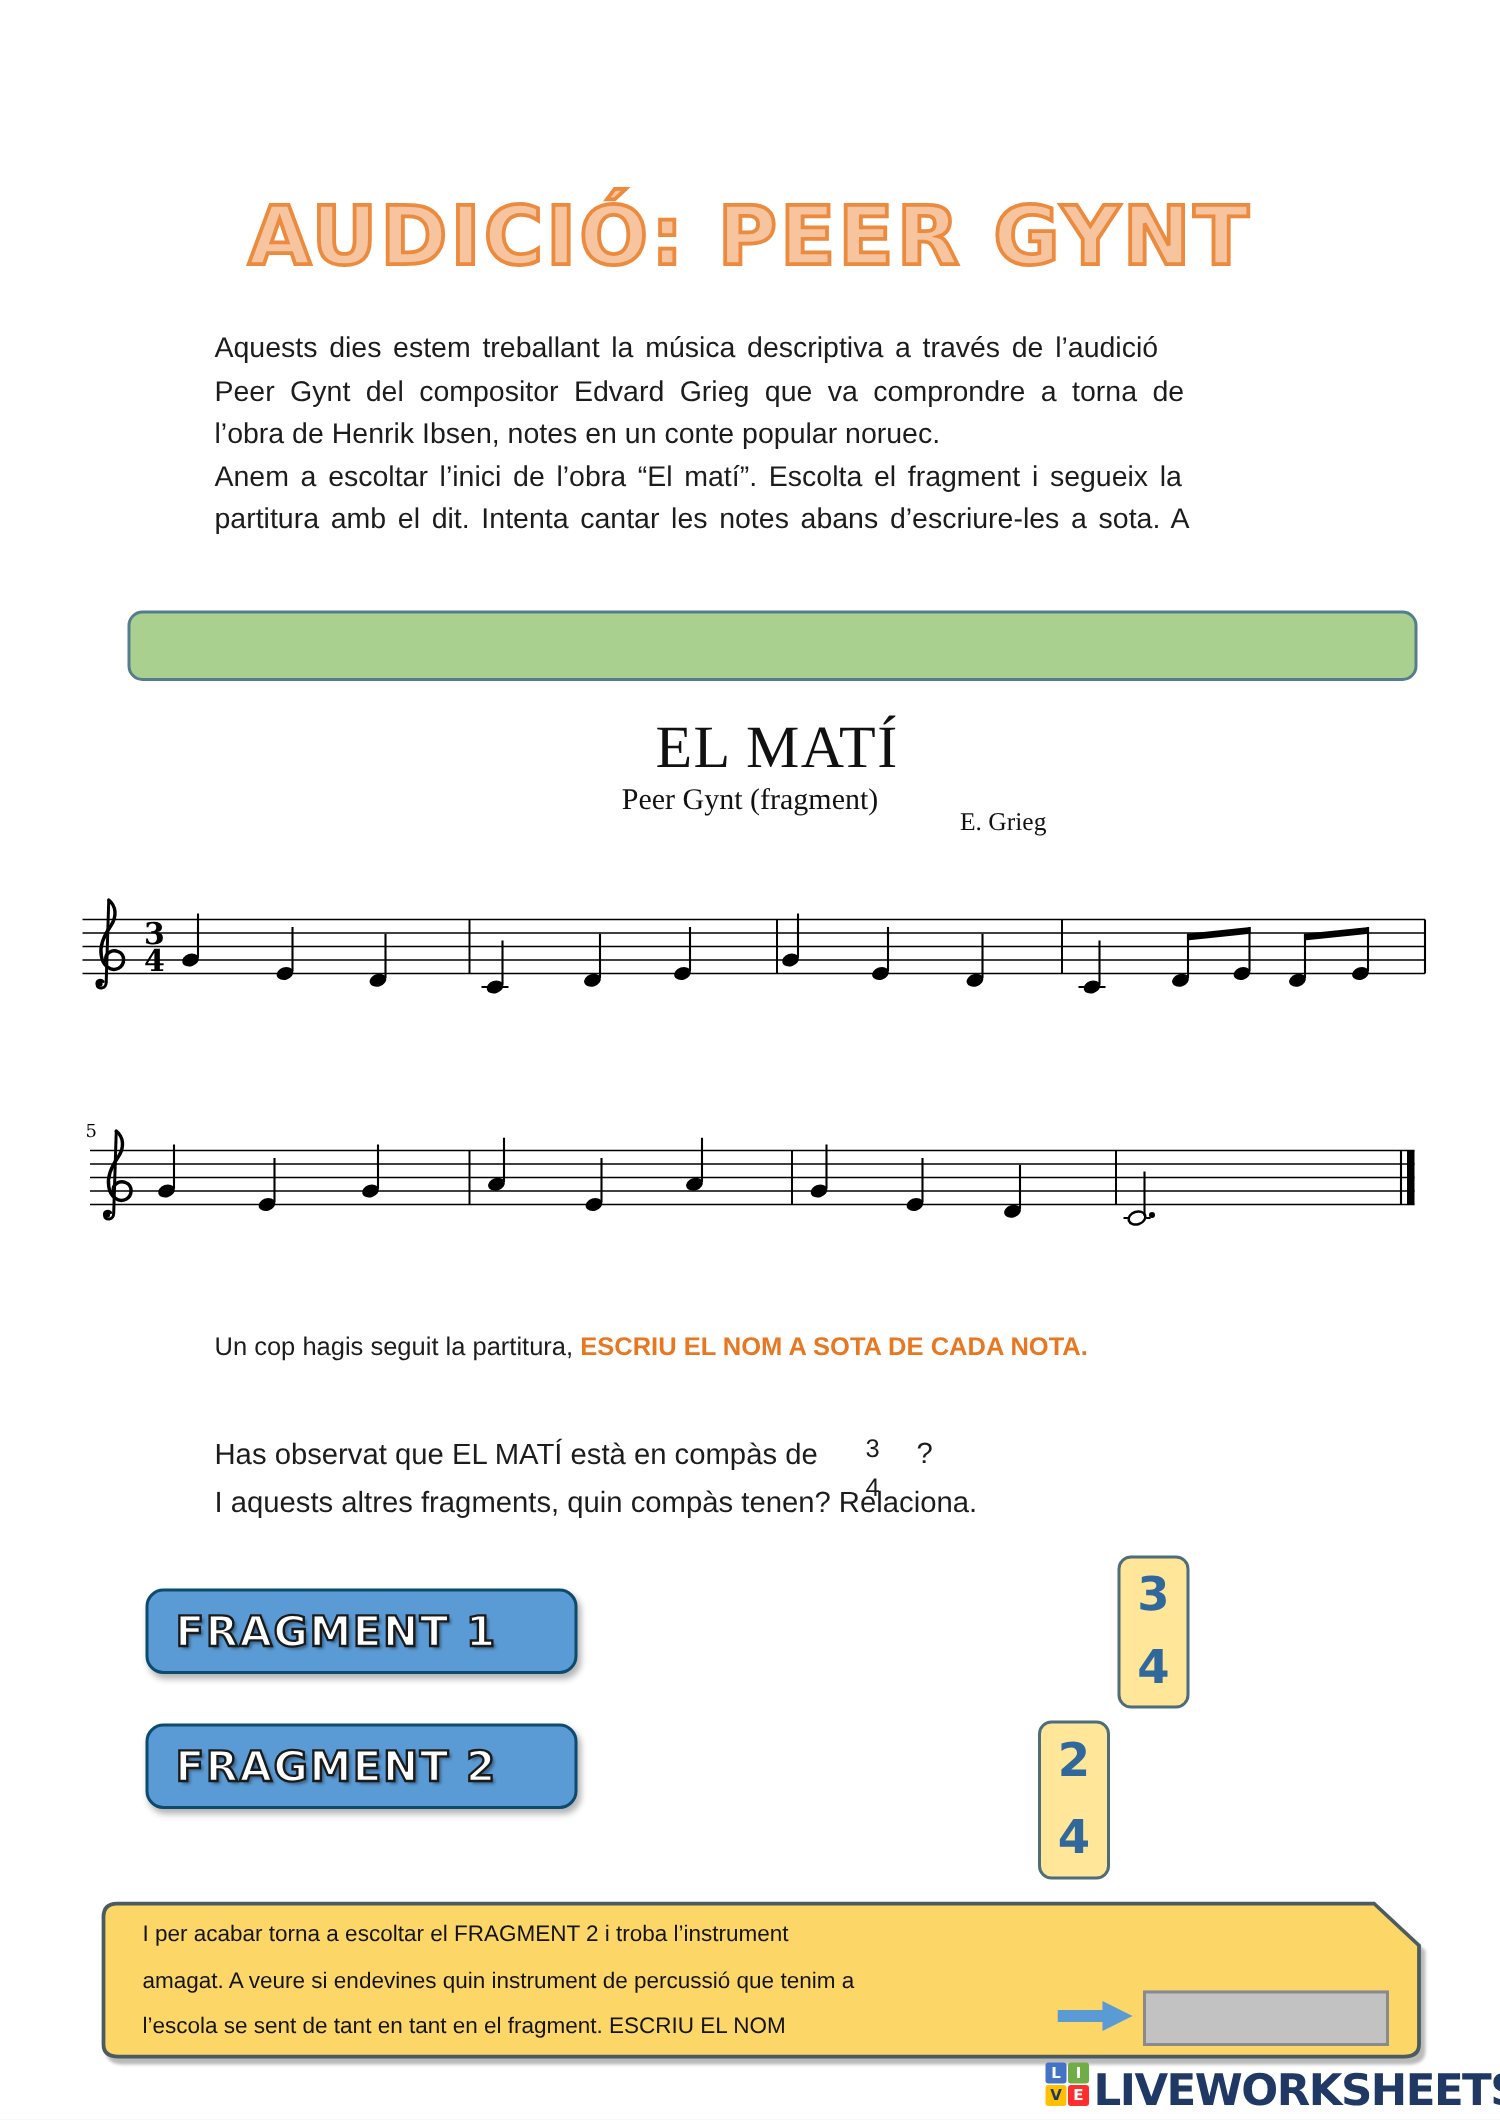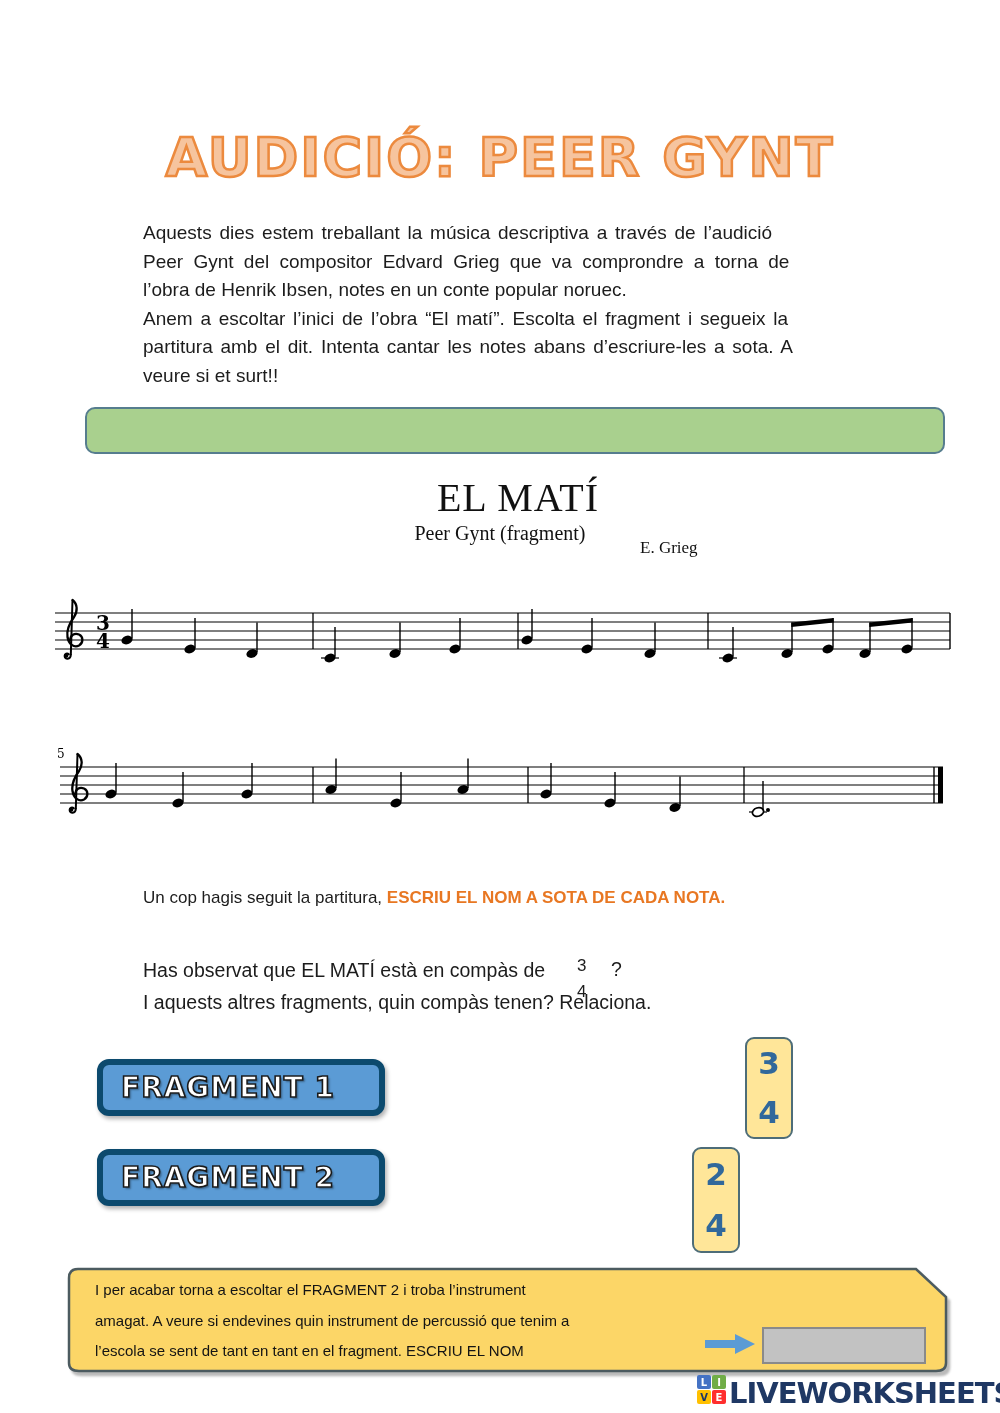--- a/index.html
+++ b/index.html
@@ -44,21 +44,21 @@
   
   .instruction{ left:143px; top:888px; font-size:17px; color:#1c1c1c; white-space:nowrap; }
   .instruction .hl{ color:#e87722; font-weight:bold; }
   .question-line{ left:143px; font-size:19.5px; color:#1c1c1c; white-space:nowrap; }
   .frac-num{ font-size:17px; color:#1c1c1c; }
   .q-mark{ font-size:19.5px; color:#1c1c1c; }
 
   
   .frag-btn{
     left:97px; width:288px; height:57px;
-    background:#5b9bd5; border:6px solid #0c4a6e; border-radius:12px;
+    background:#5b9bd5; border:2px solid #0c4a6e; border-radius:12px;
     box-shadow:2px 3px 4px rgba(0,0,0,0.30);
     display:flex; align-items:center; padding-left:18px;
     font-family:"DejaVu Sans", sans-serif; font-weight:bold; font-size:28px;
     color:#ffffff; -webkit-text-stroke:1.6px #1a1a1a; letter-spacing:1px;
     text-shadow:2px 2px 2px rgba(0,0,0,0.35);
     cursor:pointer;
   }
 
   
   .ts-card{
@@ -95,21 +95,20 @@
 
 <div class="sheet">
 
   <div class="abs main-title">AUDICIÓ: PEER GYNT</div>
 
   <div class="abs body-line" style="top:222px">Aquests dies estem treballant la música descriptiva a través de l’audició</div>
   <div class="abs body-line" style="top:251px; word-spacing:5px">Peer Gynt del compositor Edvard Grieg que va comprondre a torna de</div>
   <div class="abs body-line" style="top:279px; word-spacing:0">l’obra de Henrik Ibsen, notes en un conte popular noruec.</div>
   <div class="abs body-line" style="top:308px">Anem a escoltar l’inici de l’obra “El matí”. Escolta el fragment i segueix la</div>
   <div class="abs body-line" style="top:336px">partitura amb el dit. Intenta cantar les notes abans d’escriure-les a sota. A</div>
-  <div class="abs body-line" style="top:365px; word-spacing:0">veure si et surt!!</div>
 
   <div class="abs audio-bar"></div>
 
   <div class="abs score-title">EL MATÍ</div>
   <div class="abs score-subtitle">Peer Gynt (fragment)</div>
   <div class="abs score-composer">E. Grieg</div>
 
   <svg id="staff-0" class="staff-svg" style="left:50px; top:585px" width="910" height="118">
       <line x1="5" y1="28" x2="900" y2="28" stroke="#000" stroke-width="1.1"></line>
       <line x1="5" y1="37" x2="900" y2="37" stroke="#000" stroke-width="1.1"></line>

